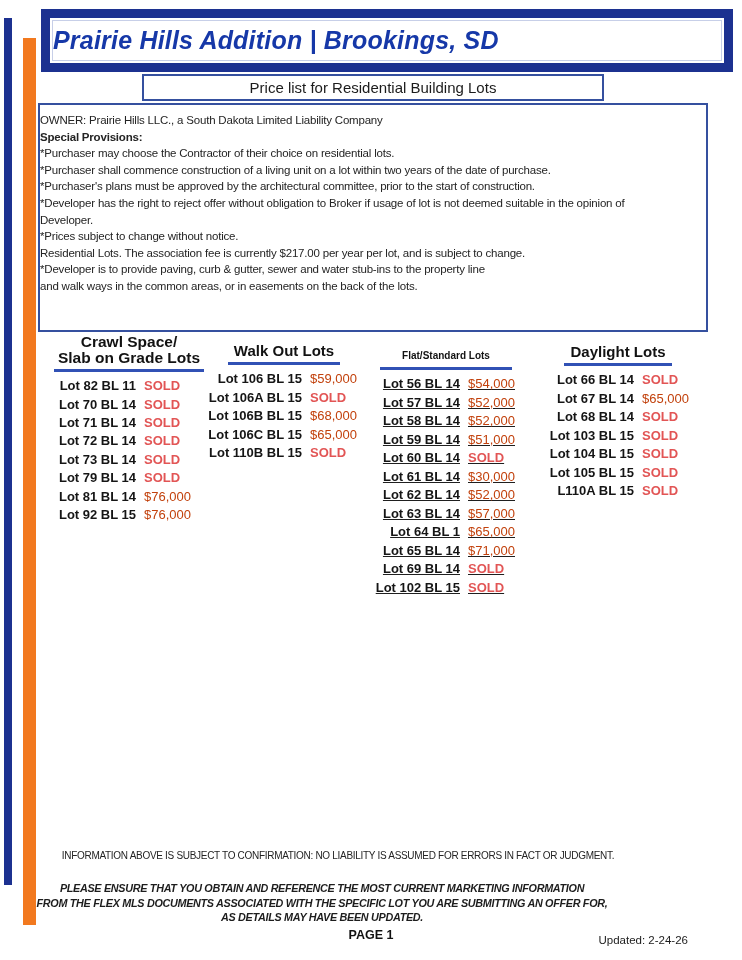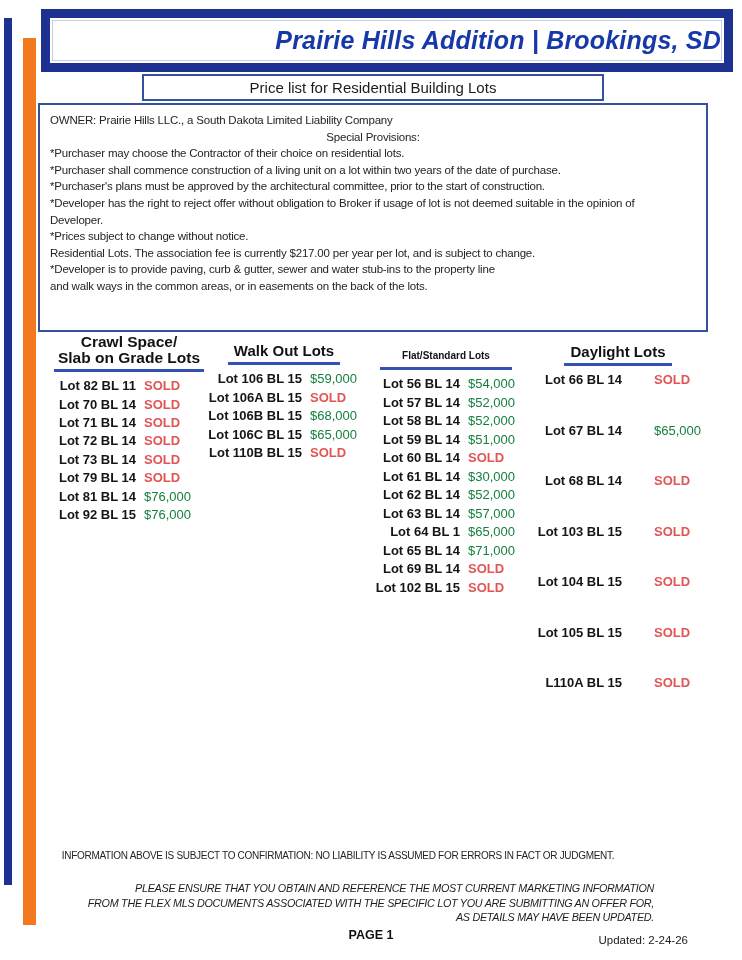--- a/index.html
+++ b/index.html
@@ -11,83 +11,83 @@
   .bar-blue   { position:absolute; left:4px;  top:18px; width:8px;  height:867px; background:var(--navy,#1c3190); }
   .bar-orange { position:absolute; left:23px; top:38px; width:13px; height:887px; background:var(--orange,#f2791f); }
 
   
   .header-box {
     position:absolute; left:41px; top:9px; width:692px; height:63px;
     border:9px solid var(--navy,#1c3190); box-sizing:border-box; background:#fff;
   }
   .header-inner {
     position:absolute; inset:2px; border:1px solid #c7cfe8;
-    display:flex; align-items:center; justify-content:flex-end;padding-left:28px;
+    display:flex; align-items:center; justify-content:flex-start;
   }
   .page-title {
     margin:0; font-size:25px; font-weight:bold; font-style:italic;
     color:var(--title_blue,#1638a8); letter-spacing:.2px; white-space:nowrap;
   }
 
   .subtitle-box {
     position:absolute; left:142px; top:74px; width:462px; height:27px;
     border:2px solid var(--border_blue,#35509f); box-sizing:border-box; background:#fff;
     display:flex; align-items:center; justify-content:center;
     font-size:15px; color:#1b1b1b;
   }
 
   .provisions-box {
     position:absolute; left:38px; top:103px; width:670px; height:229px;
     border:2px solid var(--border_blue,#35509f); box-sizing:border-box; background:#fff;
-    padding:7px 10px; font-size:11.5px; line-height:16.6px; letter-spacing:-0.2px;
+    padding:7px 0; font-size:11.5px; line-height:16.6px; letter-spacing:-0.2px;
     color:#242424; overflow:hidden;
   }
   .provisions-box .pline { white-space:nowrap; }
-  .provisions-heading { font-weight:normal; white-space:nowrap;text-align:center; }
+  .provisions-heading { font-weight:bold; white-space:nowrap; }
 
   
   .lot-table { position:absolute; text-align:center; }
   .t-head { font-weight:bold; color:#121212; }
   .t-head div { line-height:16px; white-space:nowrap; }
   .t-underline { height:2.5px; background:var(--underline_blue,#3151b5); margin:3px auto 5px; }
   .t-rows { display:grid; align-items:center; justify-content:center; column-gap:8px; }
   .t-rows .lot   { text-align:right; font-weight:bold; font-size:13px; color:#151515; white-space:nowrap; }
-  .t-rows .price { text-align:left;  font-size:13px; color:#15803d; white-space:nowrap; }
+  .t-rows .price { text-align:left;  font-size:13px; color:#c2410c; white-space:nowrap; }
   .t-rows .price.sold { color:var(--sold_red,#e25555); font-weight:bold; }
 
   .t1 { left:40px;  top:334px; width:178px; }
   .t1 .t-head { font-size:15.5px; }
   .t1 .t-underline { width:150px; }
   .t1 .t-rows { grid-template-columns:92px 70px; grid-auto-rows:18.4px; }
 
   .t2 { left:196px; top:343px; width:176px; }
   .t2 .t-head { font-size:15px; }
   .t2 .t-underline { width:112px; }
   .t2 .t-rows { grid-template-columns:106px 62px; grid-auto-rows:18.5px; }
 
   .t3 { left:362px; top:348px; width:168px; }
   .t3 .t-head { font-size:10px; }
   .t3 .t-underline { width:132px; }
-  .t3 .t-rows { grid-template-columns:98px 62px; grid-auto-rows:18.5px; }
+  .t3 .t-rows { grid-template-columns:98px 62px; grid-auto-rows:18.5px;text-decoration:underline; }
 
   .t4 { left:536px; top:344px; width:164px; }
   .t4 .t-head { font-size:15px; }
   .t4 .t-underline { width:108px; }
-  .t4 .t-rows { grid-template-columns:98px 58px; grid-auto-rows:18.5px;gap:32px; }
+  .t4 .t-rows { grid-template-columns:98px 58px; grid-auto-rows:18.5px; }
 
   
   .footer-disclaimer {
     position:absolute; left:38px; top:849px; width:600px; text-align:center;
     font-size:10px; line-height:14px; letter-spacing:-0.3px; color:#242424;
   }
   .footer-disclaimer div { white-space:nowrap; }
   .footer-notice {
-    position:absolute; left:54px; top:881px; width:600px; text-align:right;
+    position:absolute; left:22px; top:881px; width:600px; text-align:center;
     font-size:10.8px; line-height:14.5px; letter-spacing:-0.3px;
-    font-style:italic; color:#1d1d1d;
+    font-style:italic; color:#1d1d1d;font-weight:bold;
   }
   .footer-notice div { white-space:nowrap; }
   .page-num {
     position:absolute; left:0; top:928px; width:742px; text-align:center;
     font-size:12.5px; font-weight:bold; color:#111;
   }
   .updated {
     position:absolute; left:480px; top:934px; width:208px; text-align:right;
     font-size:11.5px; color:#1c1c1c; white-space:nowrap;
   }

